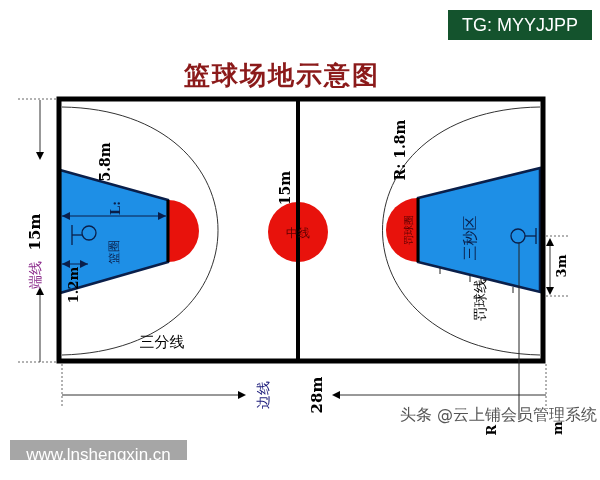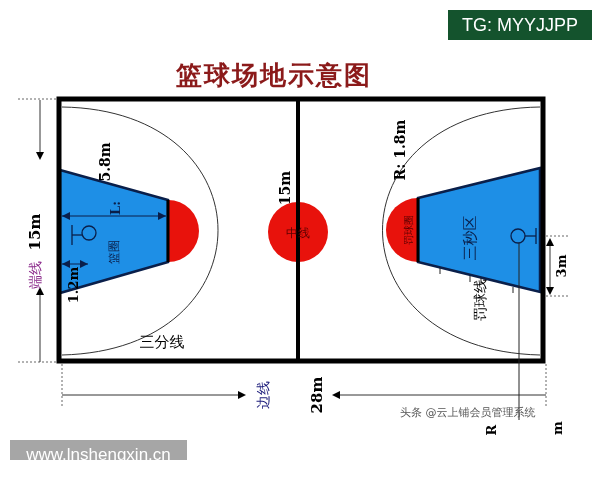--- a/index.html
+++ b/index.html
@@ -1,21 +1,21 @@
 <!DOCTYPE html>
 <html><head>
 <meta charset="utf-8">
 <style>
   html, body { margin:0; padding:0; background:#ffffff; }
   body { width:600px; height:480px; position:relative; overflow:hidden; font-family:"DejaVu Serif", serif; }
   .abs { position:absolute; }
   .wm-top { left:448px; top:10px; width:144px; height:30px; background:#14532d; color:#fff; font-family:"Liberation Sans", sans-serif; font-size:18px; line-height:30px; text-align:center; }
   .wm-bottom { left:10px; top:440px; width:177px; height:20px; background:#a6a6a6; color:#fff; font-family:"Liberation Sans", sans-serif; font-size:17px; line-height:30px; text-align:center; }
-  .title { left:0; width:548px; top:58px; text-align:center; font-size:26px; font-weight:bold; color:#8b1a1a; letter-spacing:2px; font-family:"DejaVu Serif", serif; }
-  .credit { left:400px; top:405px; font-family:"DejaVu Sans", sans-serif; font-size:11px; color:#555; }
+  .title { left:0; width:548px; top:58px; text-align:center; font-size:26px; font-weight:bold; color:#8b1a1a; letter-spacing:2px; font-family:"DejaVu Serif", serif;padding-left:8px; }
+  .credit { left:400px; top:405px; font-family:"DejaVu Sans", sans-serif; font-size:16px; color:#555; }
   svg text { font-family:"DejaVu Serif", serif; }
 </style>
 </head>
 <body>
 
 <div class="abs wm-top">TG: MYYJJPP</div>
 <div class="abs title">篮球场地示意图</div>
 
 <svg class="abs" style="left:0;top:0" width="600" height="480" viewBox="0 0 600 480">
 

